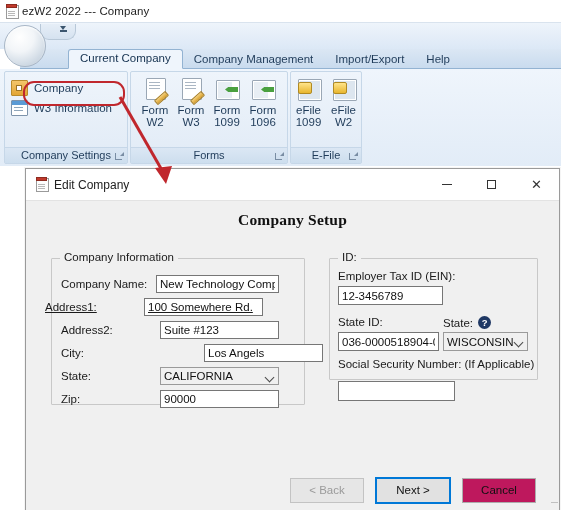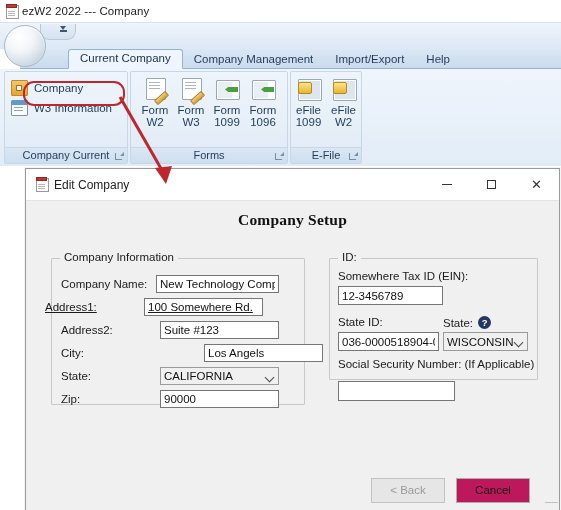--- a/index.html
+++ b/index.html
@@ -108,21 +108,21 @@
   .fselect{background:#f0f0f0;border:1px solid #9a9a9a;height:18px;line-height:17px;font-size:11.5px;color:#111;
     padding:0 3px;box-sizing:border-box;position:relative;}
   .fselect .chev{position:absolute;right:5px;top:6px;width:6px;height:6px;border-left:1.4px solid #4a4a4a;
     border-bottom:1.4px solid #4a4a4a;transform:rotate(-45deg);}
 
   .help-ico{width:13px;height:13px;border-radius:50%;background:#1f3864;color:#fff;font-size:9.5px;
     font-weight:bold;line-height:13px;text-align:center;display:inline-block;cursor:default;
     font-family:"Liberation Sans",sans-serif;}
 
   #btnbar-sep{position:absolute;left:1px;right:1px;top:301px;height:1px;background:#c0c0c0;}
-  #btnbar{position:absolute;left:0;right:14px;bottom:0;height:42px;background:#f0f0f0;display:flex;
+  #btnbar{position:absolute;left:0;right:8px;bottom:0;height:42px;background:#f0f0f0;display:flex;
     align-items:center;justify-content:flex-end;padding-right:15px;gap:11px;}
   .dbtn{width:72px;height:23px;border:1px solid #adadad;background:#be185d;font-size:11.5px;color:#111;
     display:flex;align-items:center;justify-content:center;cursor:default;font-family:"Liberation Sans",sans-serif;}
   .dbtn.disabled{color:#9a9a9a;background:#e6e6e6;border-color:#c3c3c3;}
   .dbtn.default{border:2px solid #0078d7;background:#e1e1e1;}
 </style>
 </head>
 <body>
 
 <div id="app-window">
@@ -159,21 +159,21 @@
       <div style="padding-top:6px">
         <div class="cs-row">
           <span class="cs-ico home"></span>
           <span class="cs-label">Company</span>
         </div>
         <div class="cs-row">
           <span class="cs-ico list"></span>
           <span class="cs-label">W3 Information</span>
         </div>
       </div>
-      <div class="grp-title">Company Current</div>
+      <div class="grp-title">Company Settings</div>
       <div class="grp-dlg"></div>
     </div>
 
     <div class="grp" id="grp-forms">
       <div class="btns">
         <div class="rbtn">
           <div class="ig">
               <span class="ic-pencil" style="position:absolute;left:4px;top:1px;"></span>
             </div>
           <div class="lbl">Form</div>
@@ -288,37 +288,38 @@
     </div>
     <div class="frow" style="left:35px;top:189px;">
       <span class="flabel" style="width:99px">Zip:</span>
       <input class="finput" style="width: 119px;" value="90000">
     </div>
 
     <div class="fieldset" id="fs-id">
       <span class="fs-legend">ID:</span>
     </div>
 
-    <div style="position:absolute;left:312px;top:69px;" class="flabel">Somewhere Tax ID (EIN):</div>
+    <div style="position:absolute;left:312px;top:69px;" class="flabel">Employer Tax ID (EIN):</div>
     <input class="finput" style="position: absolute; left: 312px; top: 85px; width: 105px; height: 19px;" value="12-3456789">
 
     <div style="position:absolute;left:312px;top:115px;" class="flabel">State ID:</div>
     <div style="position:absolute;left:417px;top:115px;display:flex;align-items:center;gap:5px;">
       <span class="flabel">State:</span>
       <span class="help-ico">?</span>
     </div>
     <input class="finput" style="position: absolute; left: 312px; top: 131px; width: 101px; height: 19px;" value="036-0000518904-02">
     <div class="fselect" style="position:absolute;left:417px;top:131px;width:85px;height:19px;line-height:18px;">
       <span>WISCONSIN</span>
       <span class="chev"></span>
     </div>
 
     <div style="position:absolute;left:312px;top:157px;" class="flabel">Social Security Number: (If Applicable)</div>
     <input class="finput" style="position: absolute; left: 312px; top: 180px; width: 117px; height: 20px;" value="">
 
     <div id="btnbar-sep"></div>
     <div id="btnbar">
       <div class="dbtn disabled">&lt; Back</div>
+      <div class="dbtn default">Next &gt;</div>
       <div class="dbtn">Cancel</div>
     </div>
 
   </div>
 </div>
 
 </body></html>

